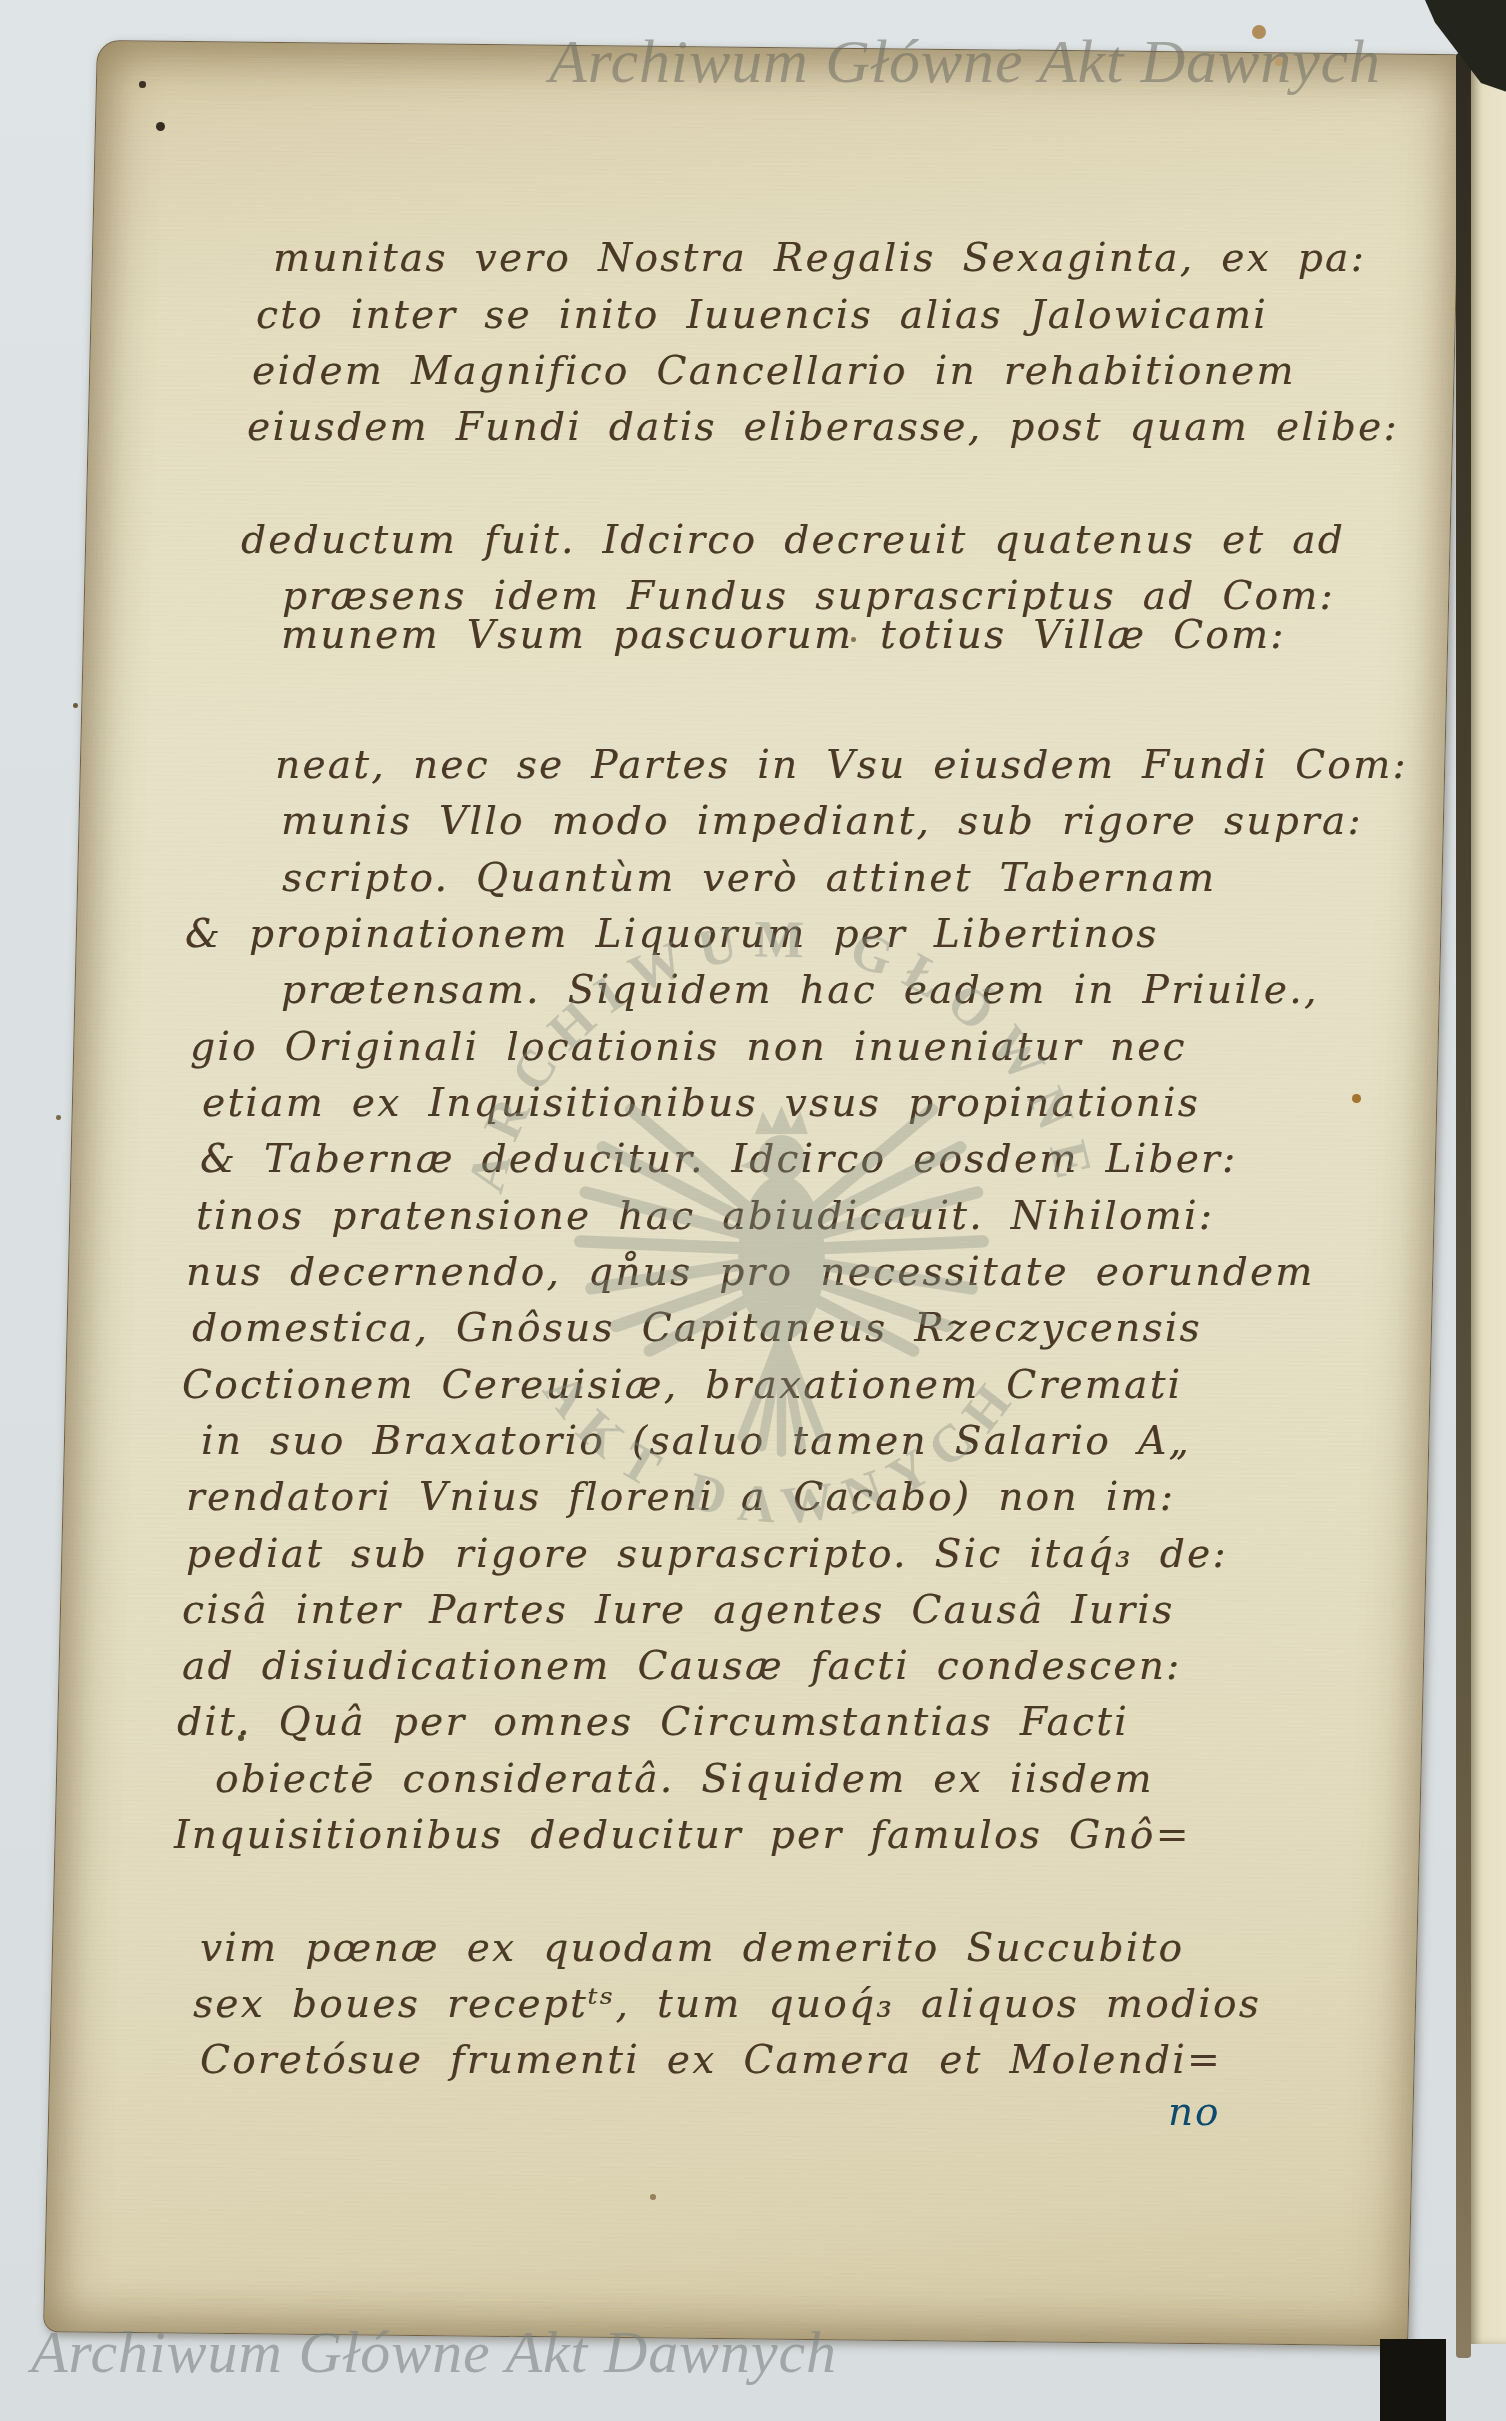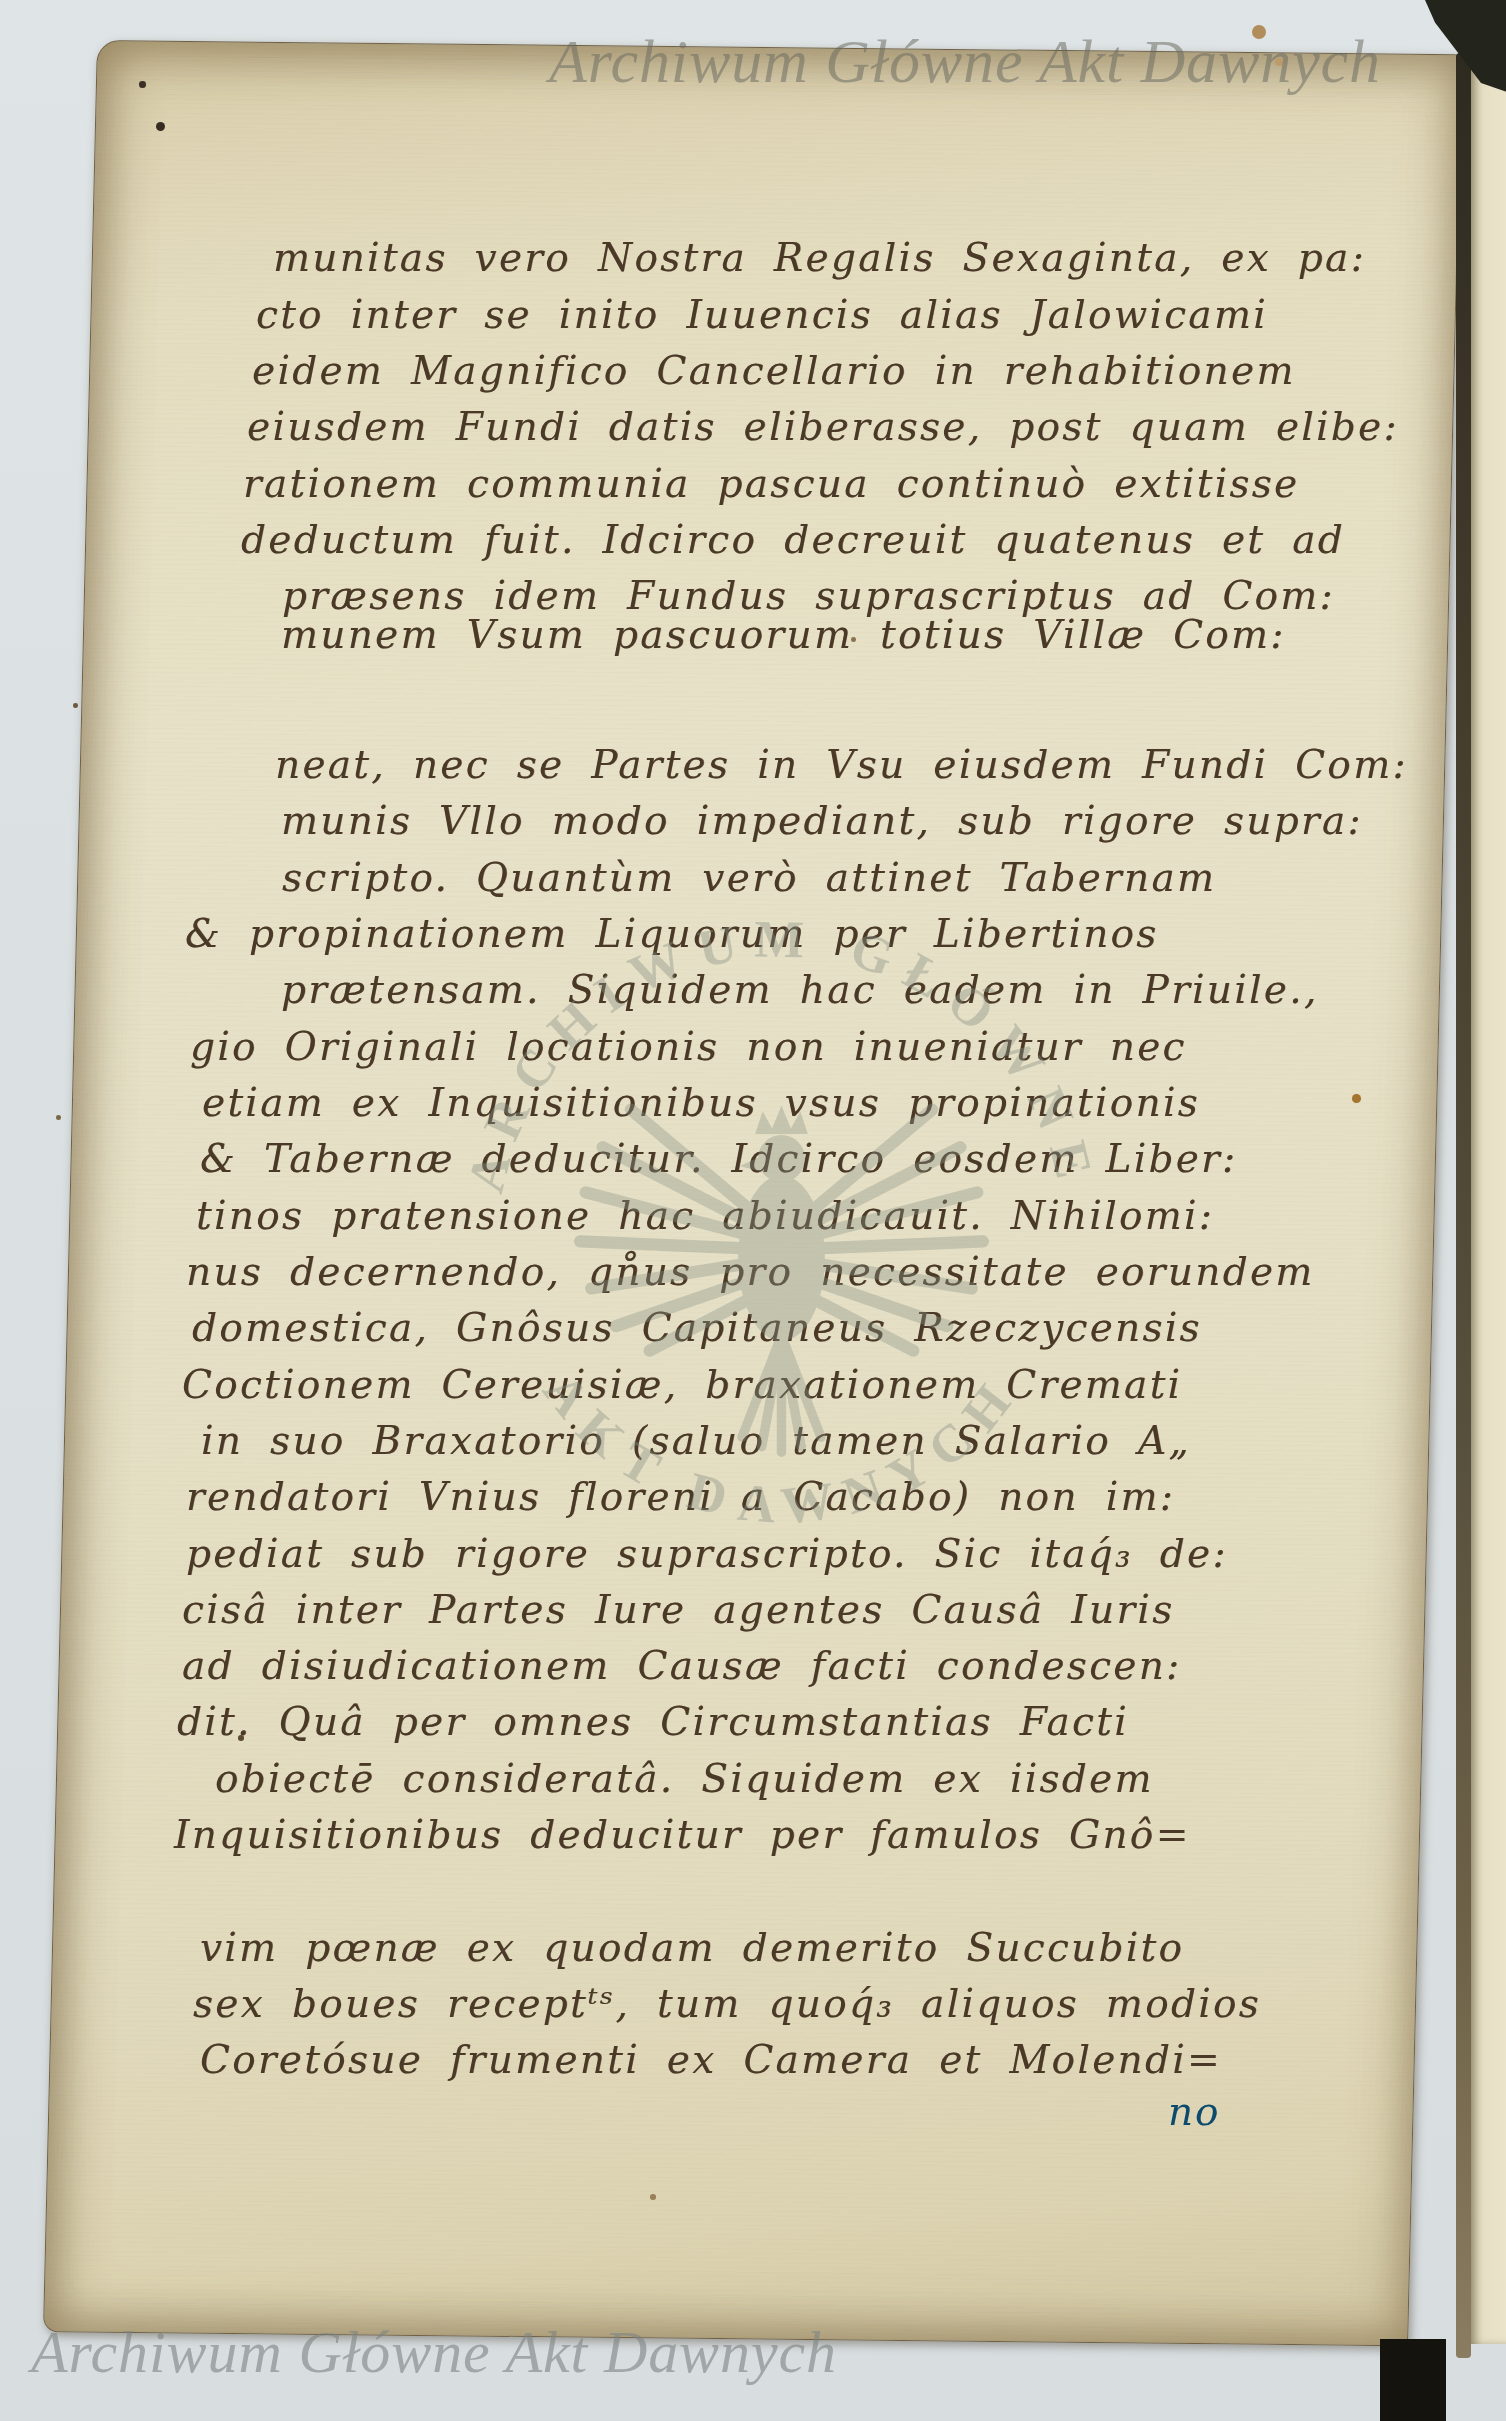--- a/index.html
+++ b/index.html
@@ -126,21 +126,20 @@
       <line x1="372" y1="452" x2="414" y2="560"></line>
     </g>
   </g>
 </svg>
 
 <div class="text-layer">
     <div class="ms-line" style="left: 273px; top: 235px;">munitas vero Nostra Regalis Sexaginta, ex pa:</div>
     <div class="ms-line" style="left: 256px; top: 292px;">cto inter se inito Iuuencis alias Jalowicami</div>
     <div class="ms-line" style="left: 252px; top: 348px;">eidem Magnifico Cancellario in rehabitionem</div>
     <div class="ms-line" style="left: 247px; top: 404px;">eiusdem Fundi datis eliberasse, post quam elibe:</div>
-    <div class="ms-line" style="left: 243px; top: 461px;">rationem communia pascua continuò extitisse</div>
     <div class="ms-line" style="left: 241px; top: 517px;">deductum fuit.  Idcirco decreuit quatenus et ad</div>
     <div class="ms-line" style="left: 282px; top: 573px;">præsens idem Fundus suprascriptus ad Com:</div>
     <div class="ms-line" style="left: 281px; top: 612px;">munem Vsum pascuorum totius Villæ Com:</div>
     <div class="ms-line" style="left: 275px; top: 742px;">neat, nec se Partes in Vsu eiusdem Fundi Com:</div>
     <div class="ms-line" style="left: 281px; top: 798px;">munis Vllo modo impediant, sub rigore supra:</div>
     <div class="ms-line" style="left: 282px; top: 855px;">scripto.  Quantùm verò attinet Tabernam</div>
     <div class="ms-line" style="left: 185px; top: 911px;">&amp; propinationem Liquorum per Libertinos</div>
     <div class="ms-line" style="left: 281px; top: 967px;">prætensam.  Siquidem hac eadem in Priuile.,</div>
     <div class="ms-line" style="left: 190px; top: 1024px;">gio Originali locationis non inueniatur nec</div>
     <div class="ms-line" style="left: 202px; top: 1080px;">etiam ex Inquisitionibus vsus propinationis</div>

